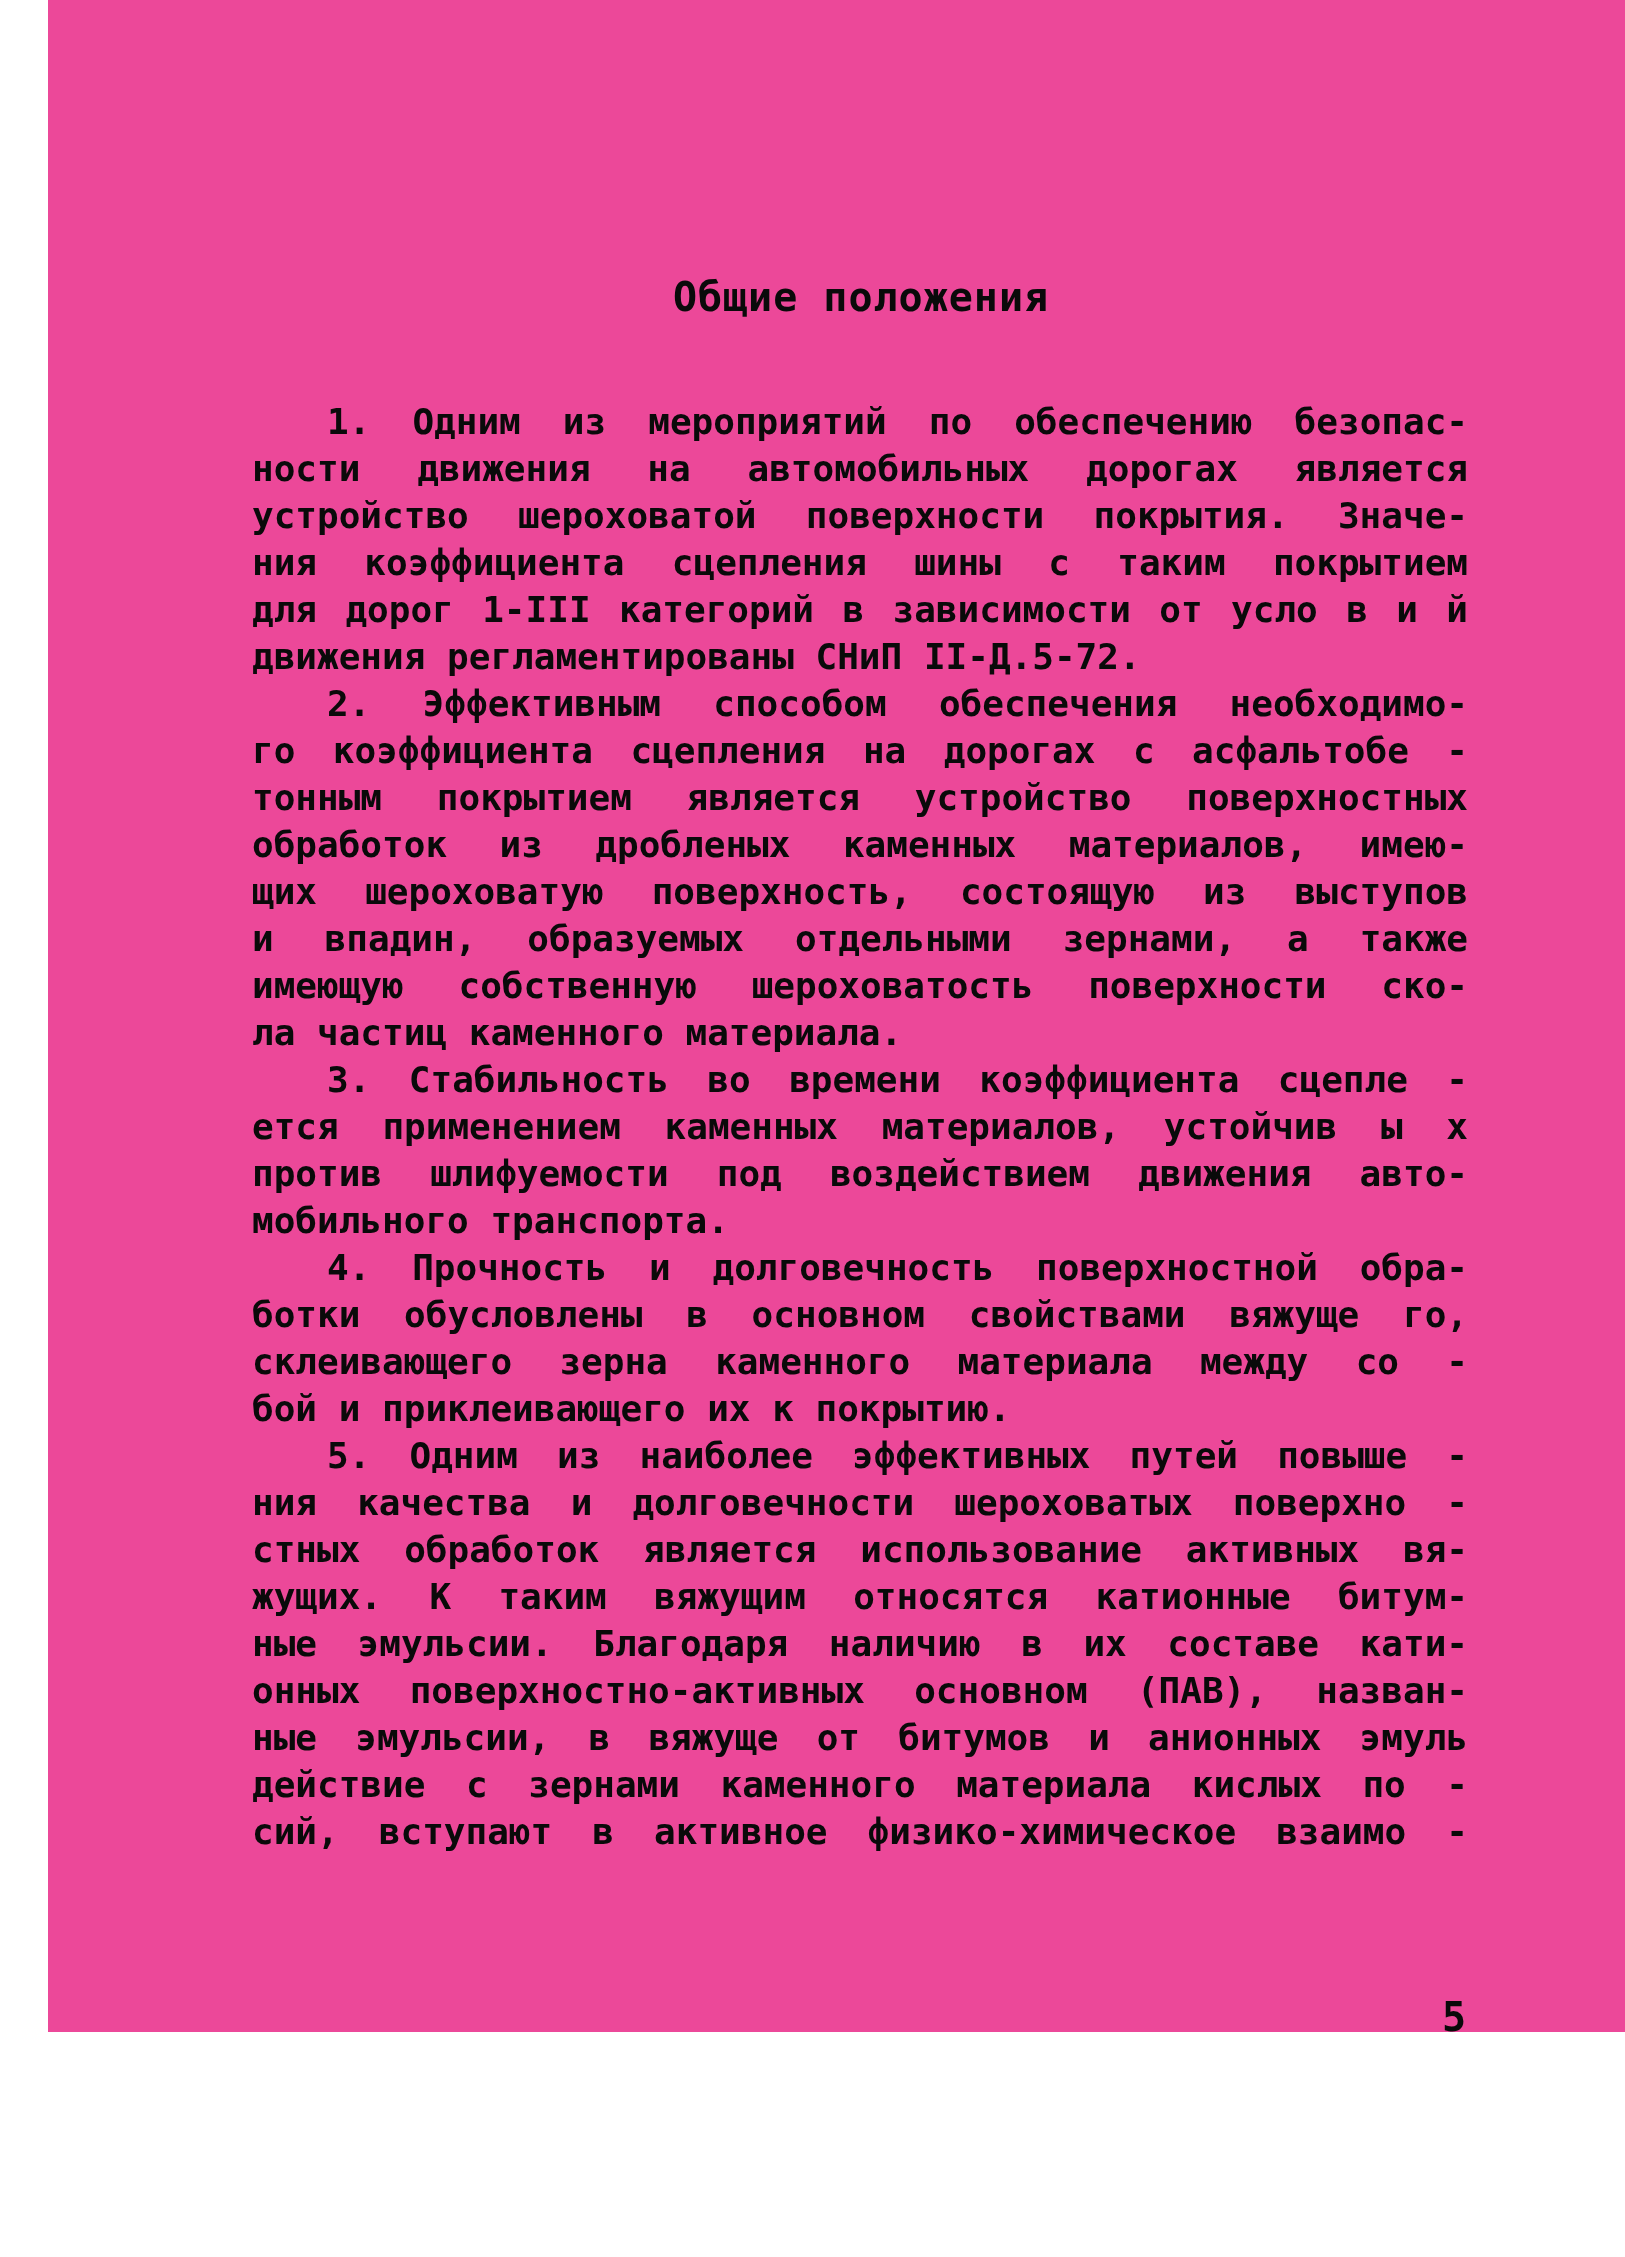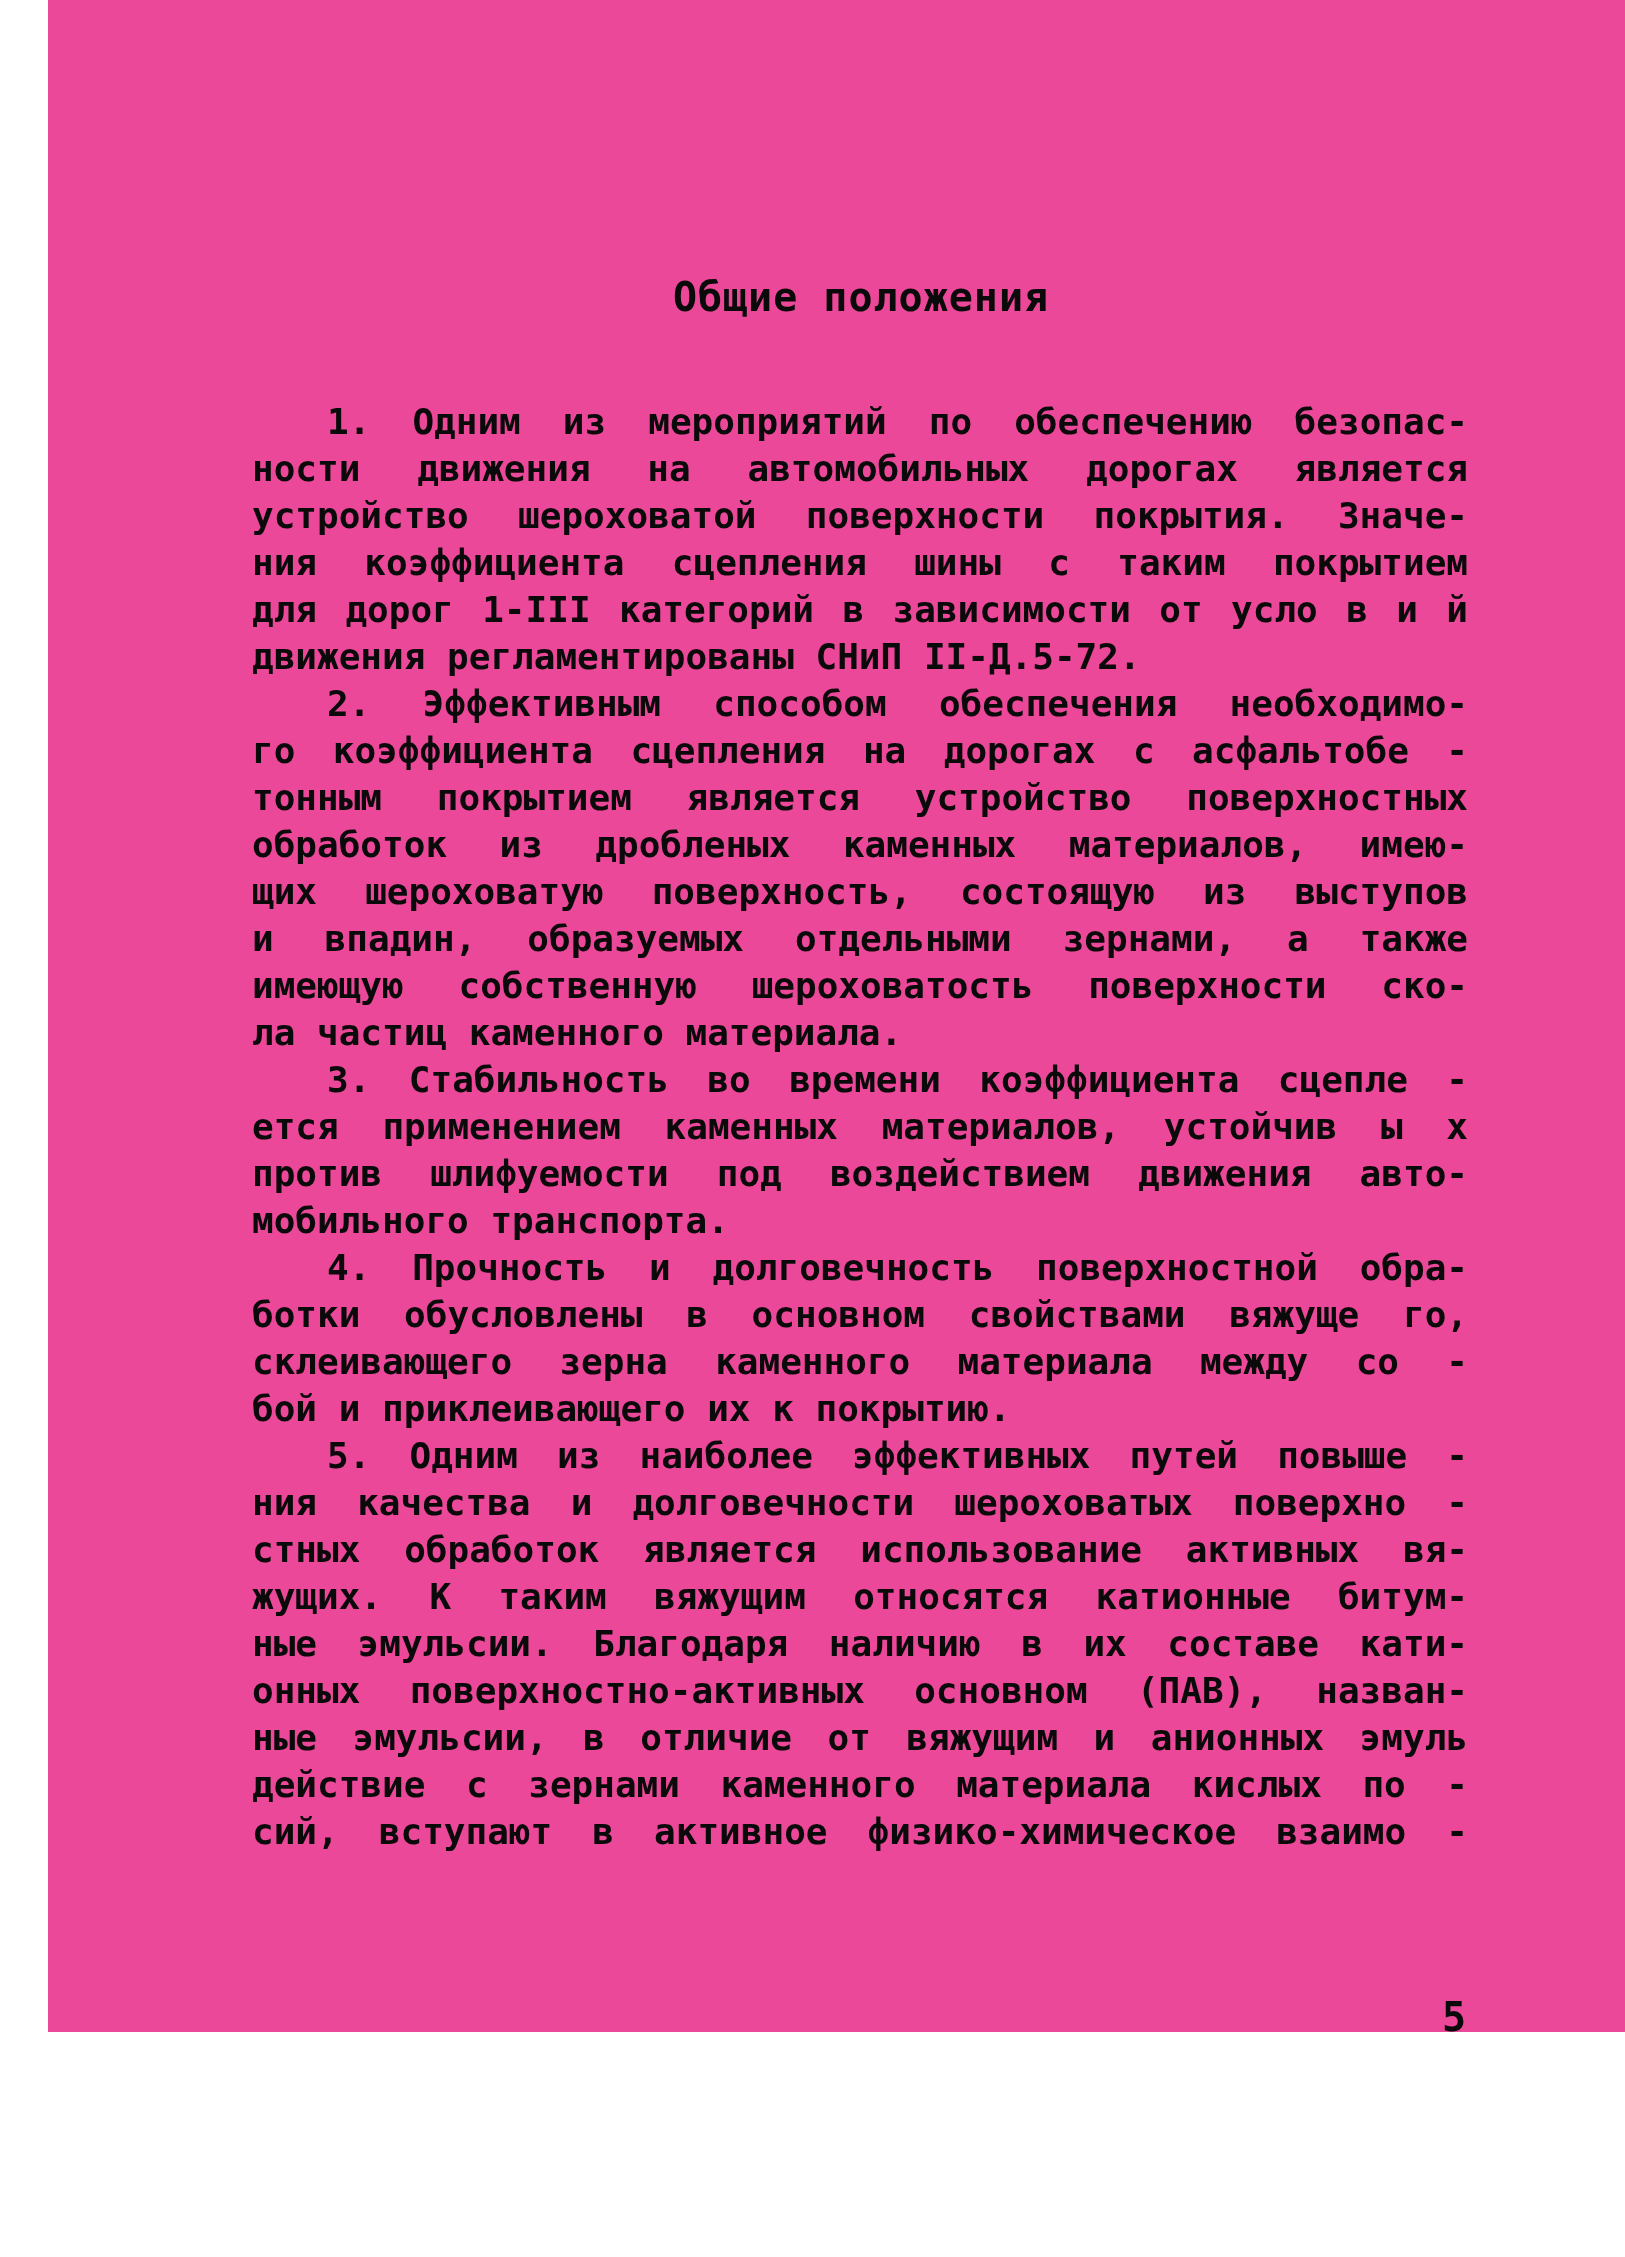--- a/index.html
+++ b/index.html
@@ -99,21 +99,21 @@
       <div class="line end">бой и приклеивающего их к покрытию.</div>
     </div>
 
     <div class="para">
       <div class="line indent">5. Одним из наиболее эффективных путей повыше -</div>
       <div class="line">ния качества и долговечности шероховатых поверхно -</div>
       <div class="line">стных обработок является использование активных вя-</div>
       <div class="line">жущих. К таким вяжущим относятся катионные битум-</div>
       <div class="line">ные эмульсии. Благодаря наличию в их составе кати-</div>
       <div class="line">онных поверхностно-активных основном (ПАВ), назван-</div>
-      <div class="line">ные эмульсии, в отличие от вяжущим и анионных эмуль</div>
+      <div class="line">ные эмульсии, в вяжуще от битумов и анионных эмуль</div>
       <div class="line">действие с зернами каменного материала кислых по -</div>
       <div class="line">сий, вступают в активное физико-химическое взаимо -</div>
     </div>
 
   </div>
 
   <div class="pagenum">5</div>
 
 </div>
 

